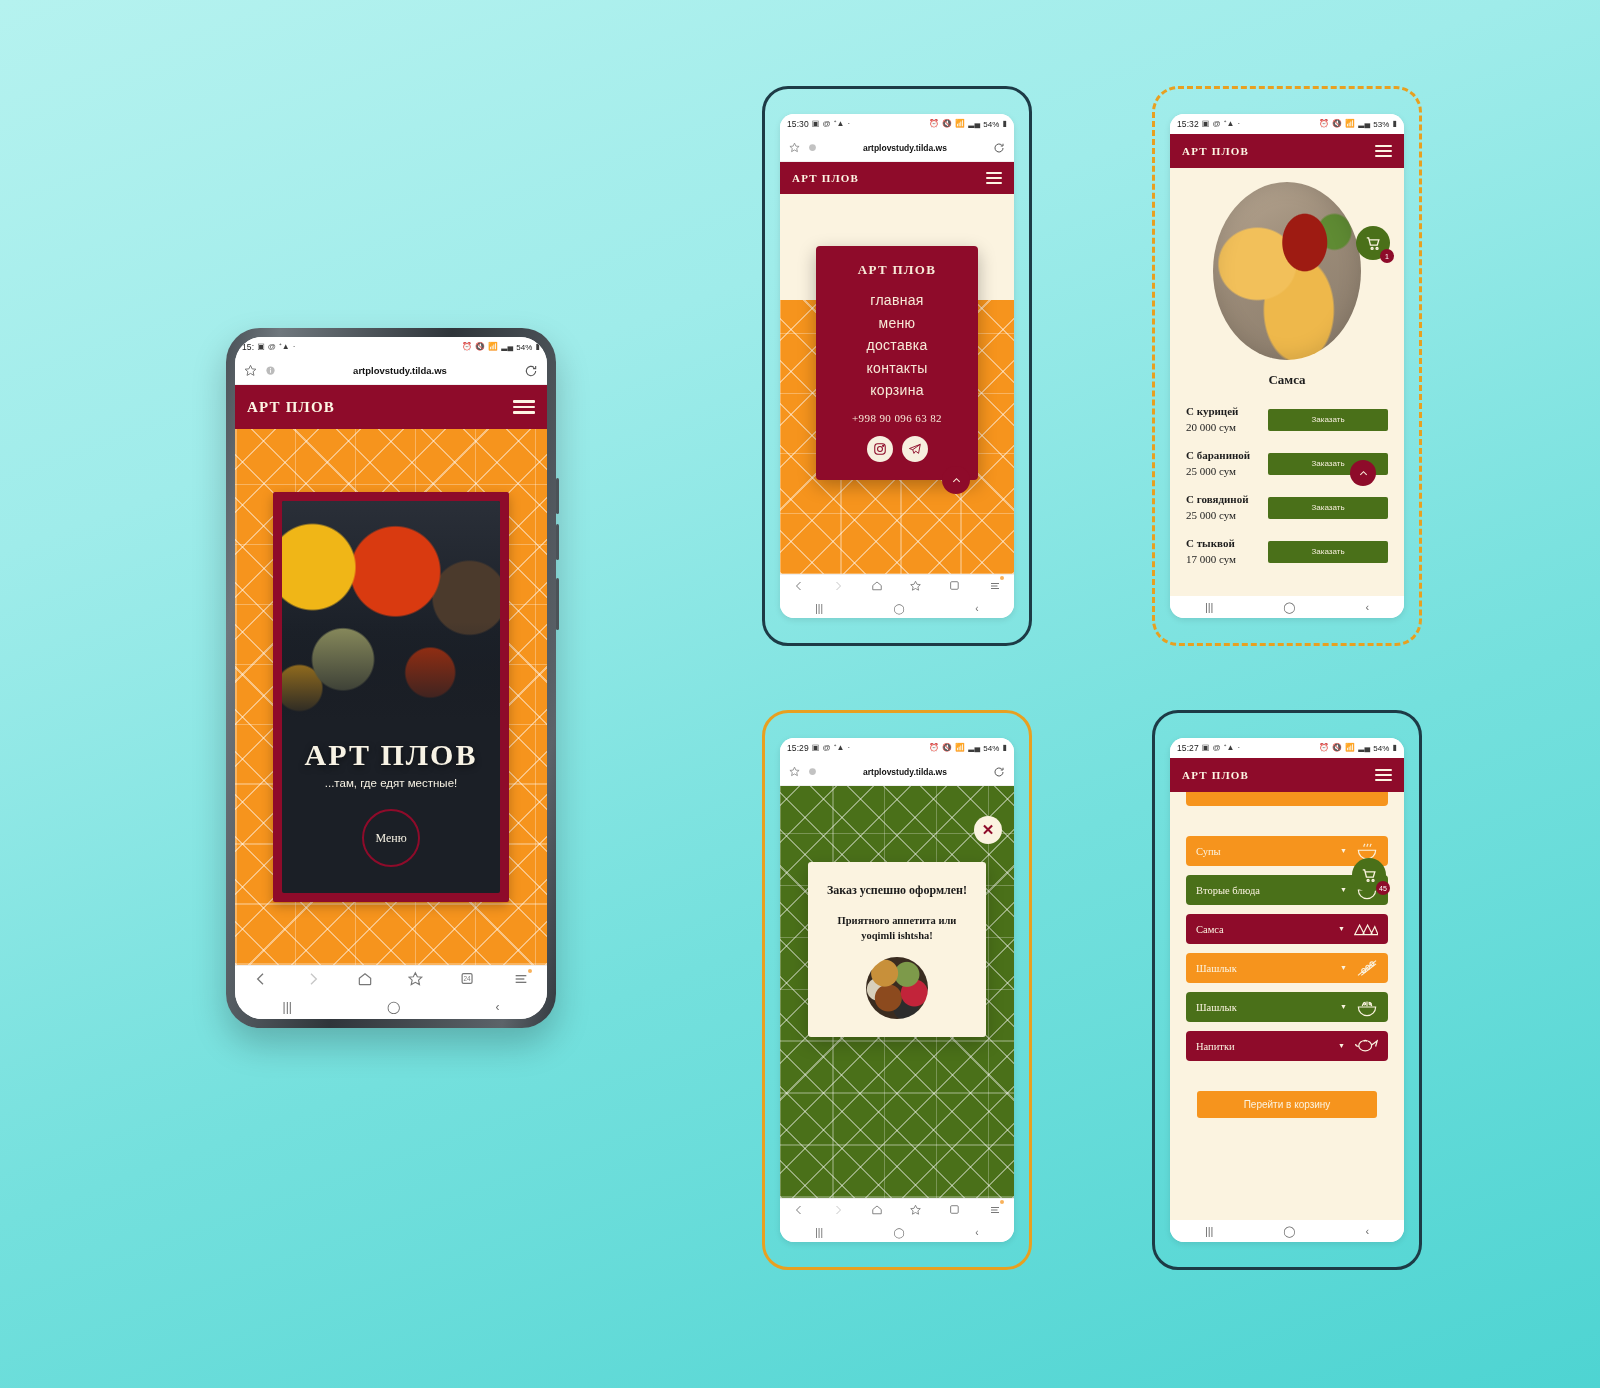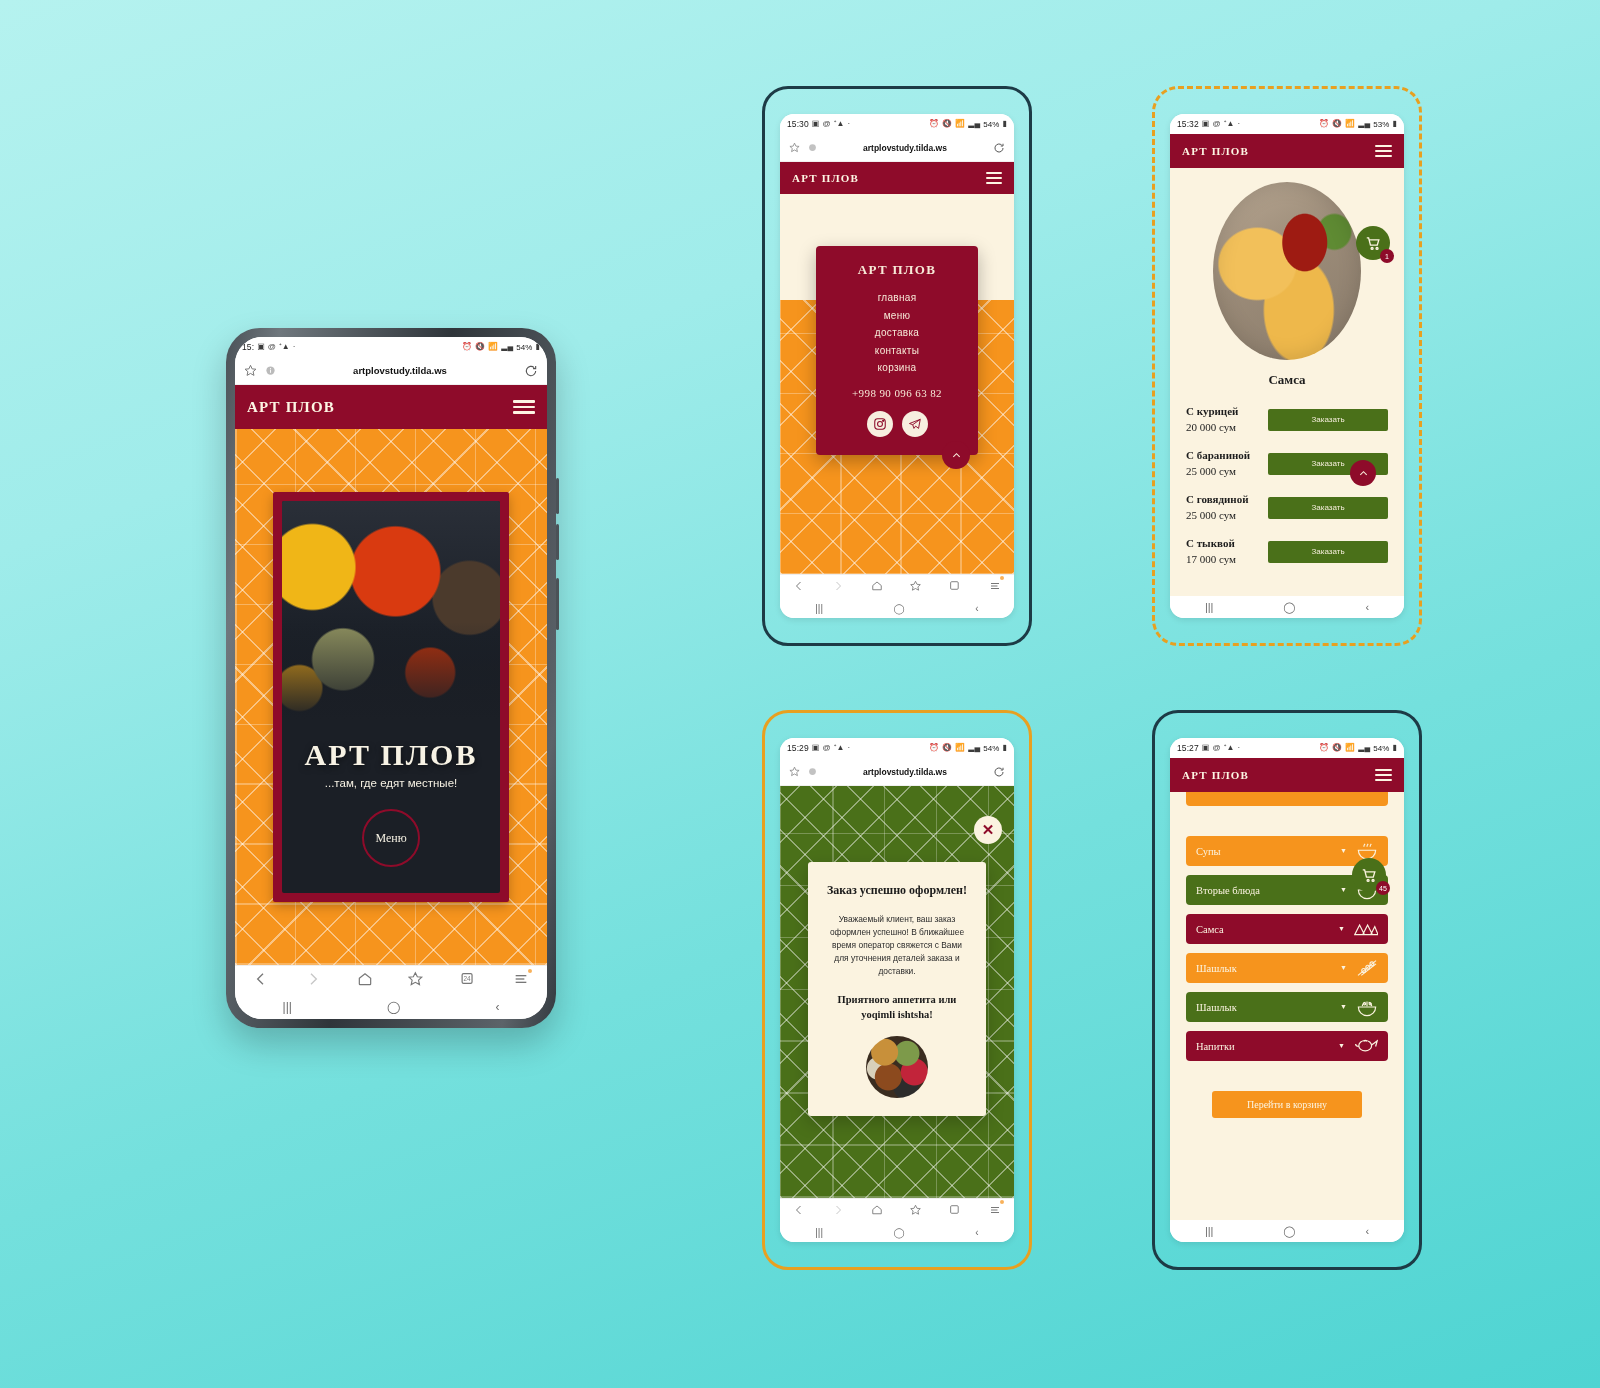--- a/index.html
+++ b/index.html
@@ -171,21 +171,21 @@
     position:absolute; left:50%; transform:translateX(-50%);
     top:52px; width:162px;
     background:#8e0b2a; color:#f7e9d7; border-radius:4px;
     padding: 16px 10px 18px; text-align:center;
     box-shadow: 0 6px 18px rgba(0,0,0,.28); z-index:5;
   }
   .navpanel .np-title {
     font-family:"Liberation Serif", serif; font-weight:700;
     font-size:13px; letter-spacing:1.3px; margin-bottom:14px;
   }
-  .navpanel .np-link { font-size:10px; margin: 6.5px 0; letter-spacing:.3px; }
+  .navpanel .np-link { font-size:14px; margin: 6.5px 0; letter-spacing:.3px; }
   .navpanel .np-phone {
     font-family:"Liberation Serif", serif; font-size:11px;
     margin-top:14px; letter-spacing:.4px;
   }
   .np-socials { display:flex; gap:9px; justify-content:center; margin-top:12px; }
   .np-soc {
     width:26px; height:26px; border-radius:50%; background:#f7efdf;
     display:flex; align-items:center; justify-content:center;
   }
   .uparrow-btn {
@@ -279,23 +279,23 @@
   .cat-list { padding: 0 16px; display:flex; flex-direction:column; gap:9px; margin-top:30px; }
   .cat {
     height:30px; border-radius:4px; color:#fbf3e0;
     display:flex; align-items:center; padding: 0 10px;
     font-family:"Liberation Serif", serif; font-size:10.5px;
   }
   .cat .cat-name { flex:1; }
   .cat .chev { font-size:7px; margin-right:9px; }
   .cat svg { display:block; }
   .btn-cart-go {
-    margin: 30px auto 0; width: 150px; background:#f6941d; color:#fbf3e0;
+    margin: 30px auto 0; width: 180px; background:#f6941d; color:#fbf3e0;
     text-align:center; padding: 8px 4px; border-radius:3px;
-    font-family:Liberation Serif, serif; font-size:10px;
+    font-family:Liberation Sans, sans-serif; font-size:10px;
   }
   .cart-fab2 {
     position:absolute; right:18px; top:66px; width:34px; height:34px;
     border-radius:50%; background:#4a7019;
     display:flex; align-items:center; justify-content:center; z-index:4;
   }
 
   
   #caption {
     position:absolute; left:62px; bottom:52px; color:#ffffff;
@@ -640,21 +640,20 @@
         <svg width="12" height="12" viewBox="0 0 24 24" fill="none" stroke="#555" stroke-width="2">
             <path d="M20 12a8 8 0 1 1-2.6-5.9"></path>
             <polyline points="20,3.5 20,8 15.5,8"></polyline>
           </svg>
       </div>
 
       <div class="pat-green" style="flex:1;position:relative;overflow:hidden">
         <div class="close-x">✕</div>
         <div class="ok-modal">
           <div class="ok-h">Заказ успешно оформлен!</div>
-          <div class="ok-p">Уважаемый клиент, ваш заказ оформлен успешно! В ближайшее время оператор свяжется с Вами для уточнения деталей заказа и доставки.</div>
           <div class="ok-b">Приятного аппетита или yoqimli ishtsha!</div>
           <div class="ok-circle"></div>
         </div>
       </div>
 
       <div class="browsernav" style="height:24px">
         <span class="bn"><svg width="12" height="12" viewBox="0 0 24 24" fill="none" stroke="#444" stroke-width="2">
               <polyline points="15,4 7,12 15,20"></polyline>
             </svg></span>
         <span class="bn" style="opacity:.3"><svg width="12" height="12" viewBox="0 0 24 24" fill="none" stroke="#444" stroke-width="2">

